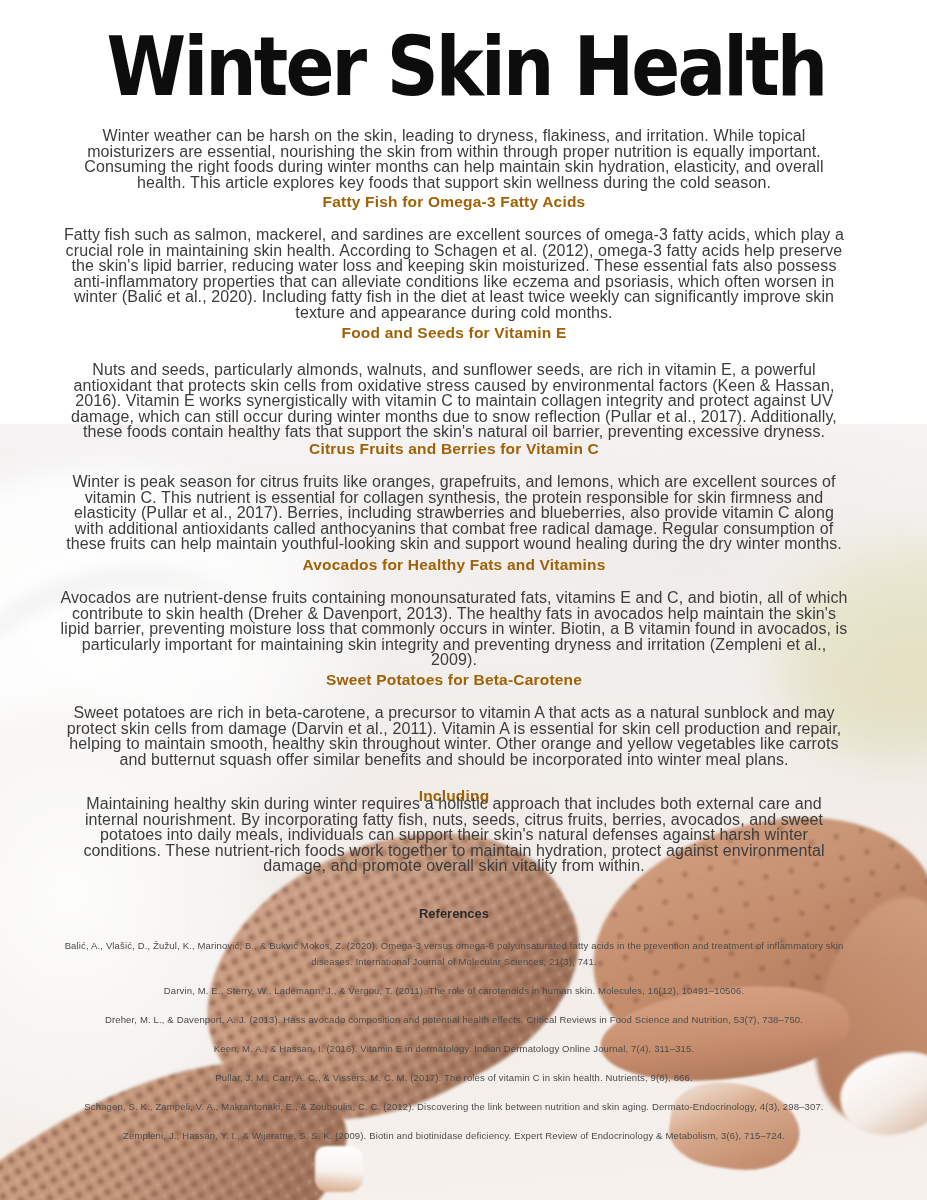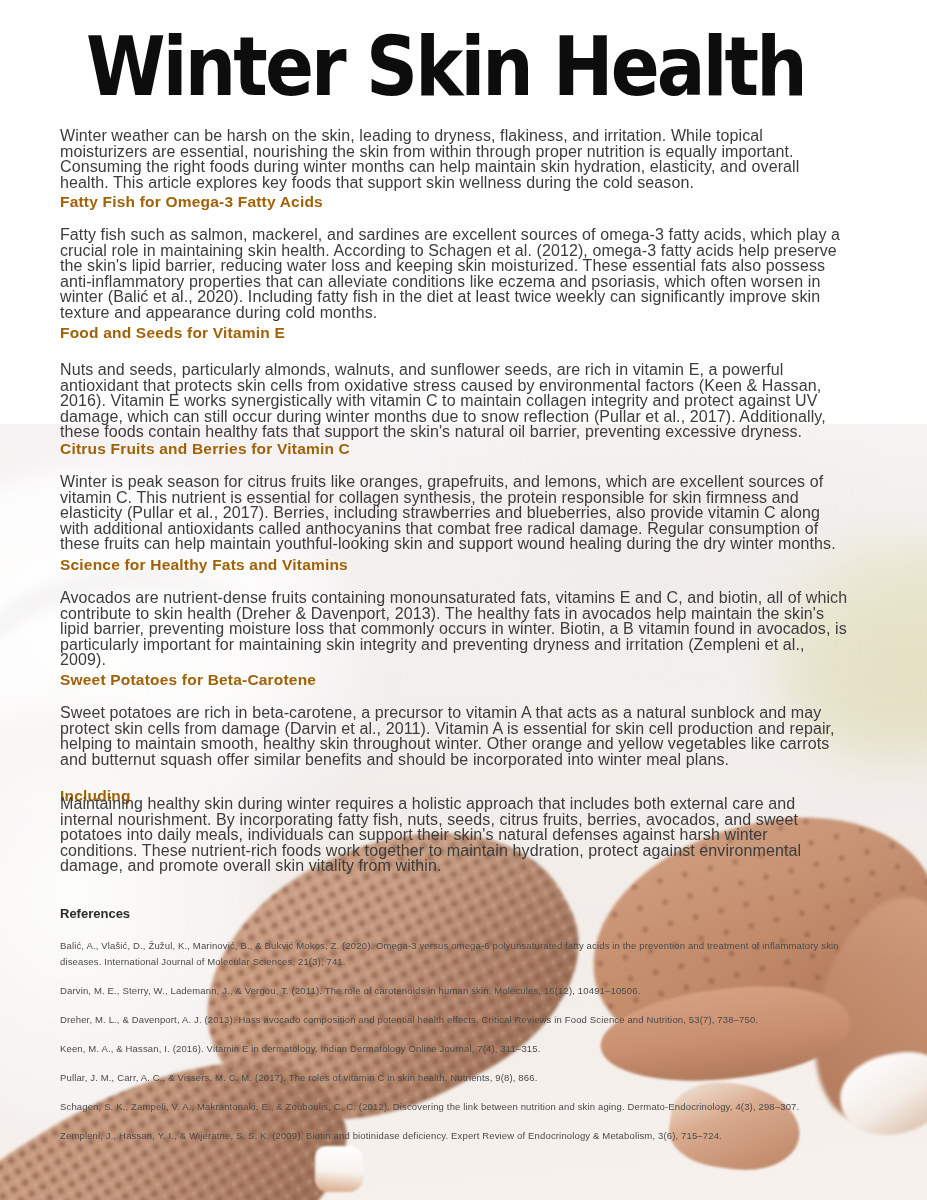--- a/index.html
+++ b/index.html
@@ -1,21 +1,21 @@
 <!DOCTYPE html>
 <html><head>
 <meta charset="utf-8">
 <style>
   html,body{margin:0;padding:0;}
   body{
     width:927px;height:1200px;position:relative;overflow:hidden;
     background:#ffffff;
     font-family:"Liberation Sans", sans-serif;
   }
-  .page{position:absolute;inset:0;}
+  .page{position:absolute;inset:0;text-align:center;}
 
   
   .photo{
     position:absolute;left:0;top:424px;width:927px;height:776px;overflow:hidden;
     background:linear-gradient(175deg,#e8e5e4 0%,#ece9e7 18%,#f0ebe7 42%,#f2ede9 62%,#f6f1ed 100%);
   }
   .photo .shape{position:absolute;}
   .cream-swirl{
     left:-150px;top:40px;width:520px;height:420px;border-radius:50%;
     background:radial-gradient(ellipse at 45% 40%,#ffffff 0%,#fbfaf9 45%,#efedec 72%,rgba(236,233,231,0) 100%);
@@ -153,21 +153,21 @@
 
     <h2 class="blk sec t-h1">Fatty Fish for Omega-3 Fatty Acids</h2>
     <p class="blk body t-p1">Fatty fish such as salmon, mackerel, and sardines are excellent sources of omega-3 fatty acids, which play a crucial role in maintaining skin health. According to Schagen et al. (2012), omega-3 fatty acids help preserve the skin's lipid barrier, reducing water loss and keeping skin moisturized. These essential fats also possess anti-inflammatory properties that can alleviate conditions like eczema and psoriasis, which often worsen in winter (Balić et al., 2020). Including fatty fish in the diet at least twice weekly can significantly improve skin texture and appearance during cold months.</p>
 
     <h2 class="blk sec t-h2">Food and Seeds for Vitamin E</h2>
     <p class="blk body t-p2">Nuts and seeds, particularly almonds, walnuts, and sunflower seeds, are rich in vitamin E, a powerful antioxidant that protects skin cells from oxidative stress caused by environmental factors (Keen &amp; Hassan, 2016). Vitamin E works synergistically with vitamin C to maintain collagen integrity and protect against UV damage, which can still occur during winter months due to snow reflection (Pullar et al., 2017). Additionally, these foods contain healthy fats that support the skin's natural oil barrier, preventing excessive dryness.</p>
 
     <h2 class="blk sec t-h3">Citrus Fruits and Berries for Vitamin C</h2>
     <p class="blk body t-p3">Winter is peak season for citrus fruits like oranges, grapefruits, and lemons, which are excellent sources of vitamin C. This nutrient is essential for collagen synthesis, the protein responsible for skin firmness and elasticity (Pullar et al., 2017). Berries, including strawberries and blueberries, also provide vitamin C along with additional antioxidants called anthocyanins that combat free radical damage. Regular consumption of these fruits can help maintain youthful-looking skin and support wound healing during the dry winter months.</p>
 
-    <h2 class="blk sec t-h4">Science for Healthy Fats and Vitamins</h2>
+    <h2 class="blk sec t-h4">Avocados for Healthy Fats and Vitamins</h2>
     <p class="blk body t-p4">Avocados are nutrient-dense fruits containing monounsaturated fats, vitamins E and C, and biotin, all of which contribute to skin health (Dreher &amp; Davenport, 2013). The healthy fats in avocados help maintain the skin's lipid barrier, preventing moisture loss that commonly occurs in winter. Biotin, a B vitamin found in avocados, is particularly important for maintaining skin integrity and preventing dryness and irritation (Zempleni et al., 2009).</p>
 
     <h2 class="blk sec t-h5">Sweet Potatoes for Beta-Carotene</h2>
     <p class="blk body t-p5">Sweet potatoes are rich in beta-carotene, a precursor to vitamin A that acts as a natural sunblock and may protect skin cells from damage (Darvin et al., 2011). Vitamin A is essential for skin cell production and repair, helping to maintain smooth, healthy skin throughout winter. Other orange and yellow vegetables like carrots and butternut squash offer similar benefits and should be incorporated into winter meal plans.</p>
 
     <h2 class="blk sec t-h6">Including</h2>
     <p class="blk body t-p6">Maintaining healthy skin during winter requires a holistic approach that includes both external care and internal nourishment. By incorporating fatty fish, nuts, seeds, citrus fruits, berries, avocados, and sweet potatoes into daily meals, individuals can support their skin's natural defenses against harsh winter conditions. These nutrient-rich foods work together to maintain hydration, protect against environmental damage, and promote overall skin vitality from within.</p>
 
     <h3 class="blk refs-h t-rh">References</h3>
     <div class="blk ref-list t-rl">

